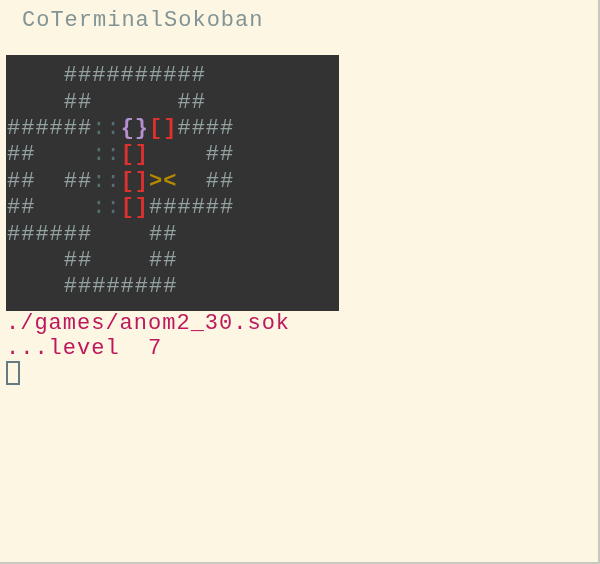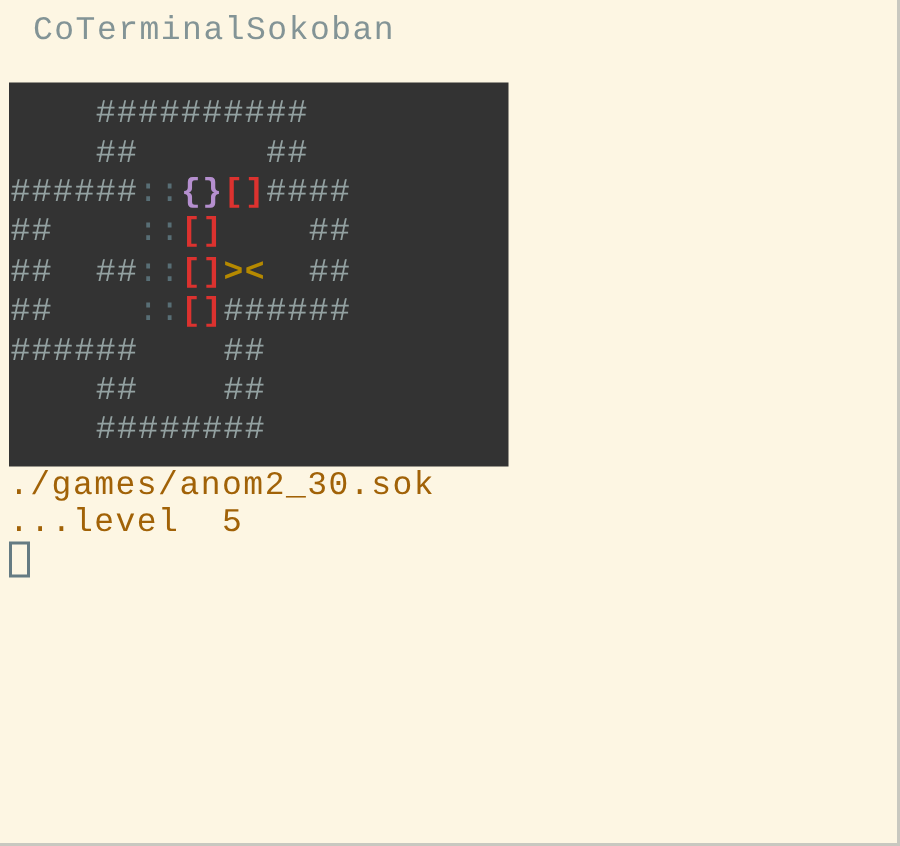--- a/index.html
+++ b/index.html
@@ -44,21 +44,21 @@
   }
   .wall   { color: #93a1a1; }
   .goal   { color: #586e75; }
   .box    { color: #dc322f; font-weight: bold; }
   .boxg   { color: #b58fcf; font-weight: bold; } 
   .pusher { color: #b58900; font-weight: bold; }
   .status-line {
     padding-left: 6px;
     white-space: pre;
     letter-spacing: 1px;
-    color: #a16207;
+    color: #be185d;
   }
   .cursor {
     margin-left: 6px;
     width: 14px;
     height: 24px;
     border: 2px solid #657b83;
     box-sizing: border-box;
   }
 </style>
 </head>
@@ -76,16 +76,16 @@
       <div class="game-row"><span class="wall">######</span><span class="goal">::</span><span class="boxg">{}</span><span class="box">[]</span><span class="wall">####</span></div>
       <div class="game-row"><span class="wall">##</span><span class="wall">    </span><span class="goal">::</span><span class="box">[]</span><span class="wall">    </span><span class="wall">##</span></div>
       <div class="game-row"><span class="wall">##</span><span class="wall">  </span><span class="wall">##</span><span class="goal">::</span><span class="box">[]</span><span class="pusher">&gt;&lt;</span><span class="wall">  </span><span class="wall">##</span></div>
       <div class="game-row"><span class="wall">##</span><span class="wall">    </span><span class="goal">::</span><span class="box">[]</span><span class="wall">######</span></div>
       <div class="game-row"><span class="wall">######</span><span class="wall">    </span><span class="wall">##</span></div>
       <div class="game-row"><span class="wall">    </span><span class="wall">##</span><span class="wall">    </span><span class="wall">##</span></div>
       <div class="game-row"><span class="wall">    </span><span class="wall">########</span></div>
     </div>
 
   <div class="status-line">./games/anom2_30.sok</div>
-  <div class="status-line">...level  5</div>
+  <div class="status-line">...level  7</div>
   <div class="cursor"></div>
 
 </div>
 
 </body></html>

